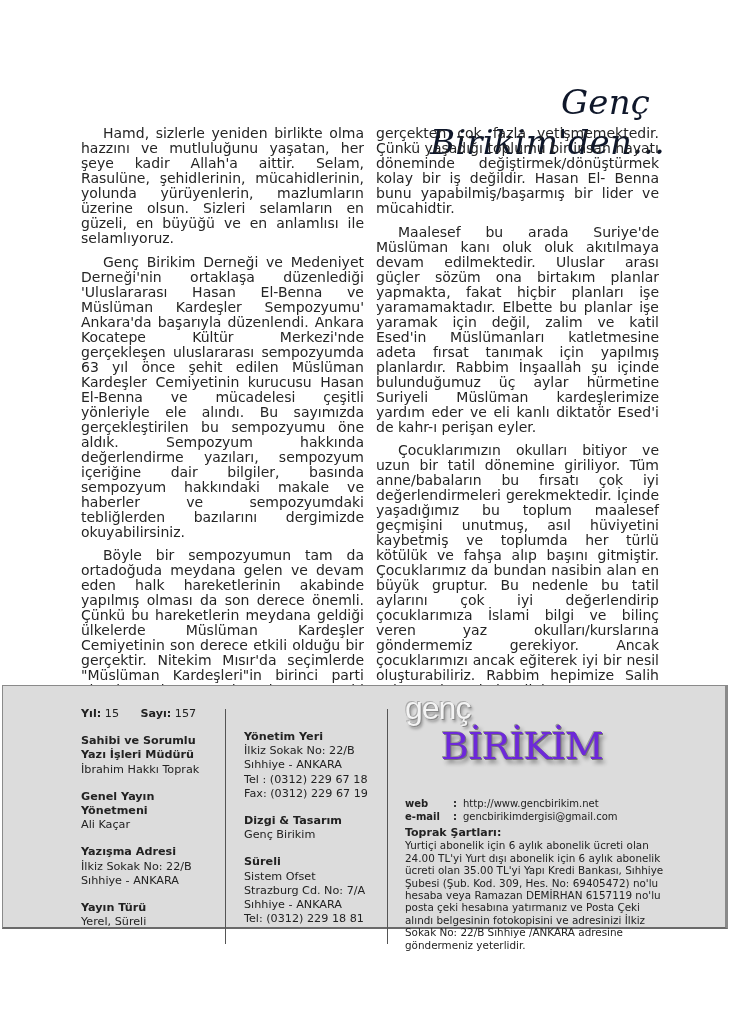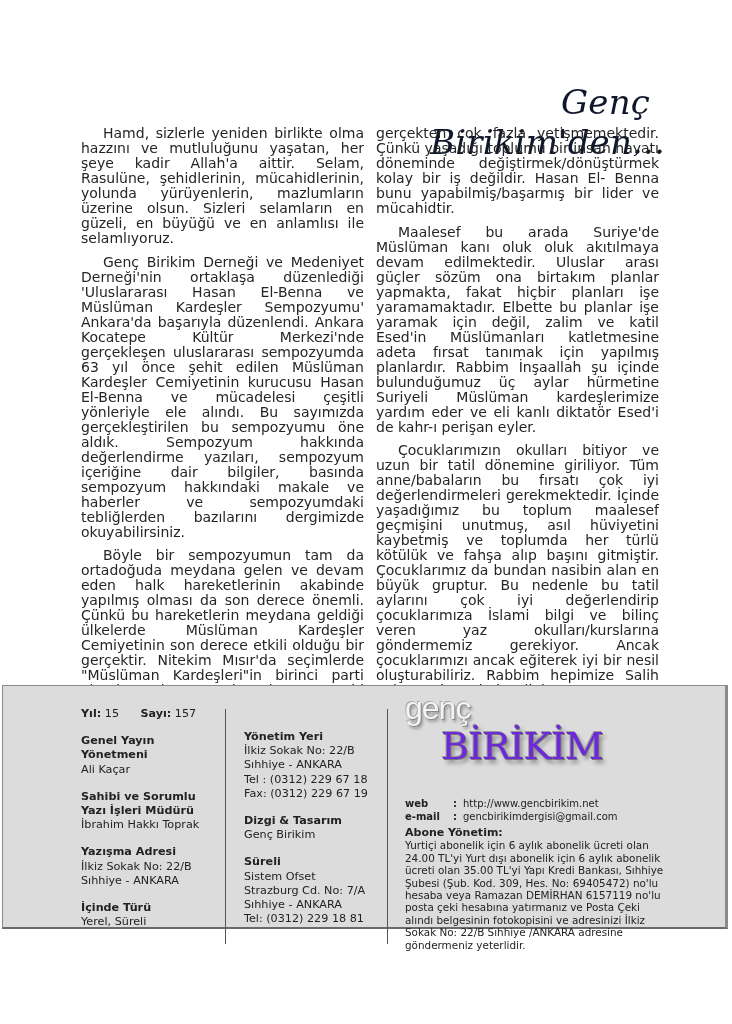--- a/index.html
+++ b/index.html
@@ -75,34 +75,34 @@
 <div class="footer">
   <div class="fcol f1">
     <div class="blk">
       <strong>Yıl:</strong>
       <span>15</span>
       &nbsp;&nbsp;&nbsp;&nbsp;
       <strong>Sayı:</strong>
       <span>157</span>
     </div>
     <div class="blk">
+      <b>Sahibi ve Sorumlu Yazı İşleri Müdürü</b>
+      <span class="line">İbrahim Hakkı Toprak</span>
+    </div>
+    <div class="blk">
       <b>Genel Yayın Yönetmeni</b>
       <span class="line">Ali Kaçar</span>
-    </div>
-    <div class="blk">
-      <b>Sahibi ve Sorumlu Yazı İşleri Müdürü</b>
-      <span class="line">İbrahim Hakkı Toprak</span>
     </div>
     <div class="blk">
       <b>Yazışma Adresi</b>
       <span class="line">İlkiz Sokak No: 22/B</span>
       <span class="line">Sıhhiye - ANKARA</span>
     </div>
     <div class="blk">
-      <b>İçinde Türü</b>
+      <b>Yayın Türü</b>
       <span class="line">Yerel, Süreli</span>
     </div>
   </div>
 
   <div class="vline v1"></div>
 
   <div class="fcol f2">
     <div class="blk">
       <b>Yönetim Yeri</b>
       <span class="line">İlkiz Sokak No: 22/B</span>
@@ -137,16 +137,16 @@
       <span>http://www.gencbirikim.net</span>
     </div>
     <div class="row">
       <span class="k">e-mail</span>
       <span class="sep">:</span>
       <span>gencbirikimdergisi@gmail.com</span>
     </div>
   </div>
 
   <div class="abone">
-    <b>Abone Yönetim:</b>
+    <b>Toprak Şartları:</b>
     <span>Yurtiçi abonelik için 6 aylık abonelik ücreti olan 24.00 TL'yi Yurt dışı abonelik için 6 aylık abonelik ücreti olan 35.00 TL'yi Yapı Kredi Bankası, Sıhhiye Şubesi (Şub. Kod. 309, Hes. No: 69405472) no'lu hesaba veya Ramazan DEMİRHAN 6157119 no'lu posta çeki hesabına yatırmanız ve Posta Çeki alındı belgesinin fotokopisini ve adresinizi İlkiz Sokak No: 22/B Sıhhiye /ANKARA adresine göndermeniz yeterlidir.</span>
   </div>
 </div>
 
 </body></html>

